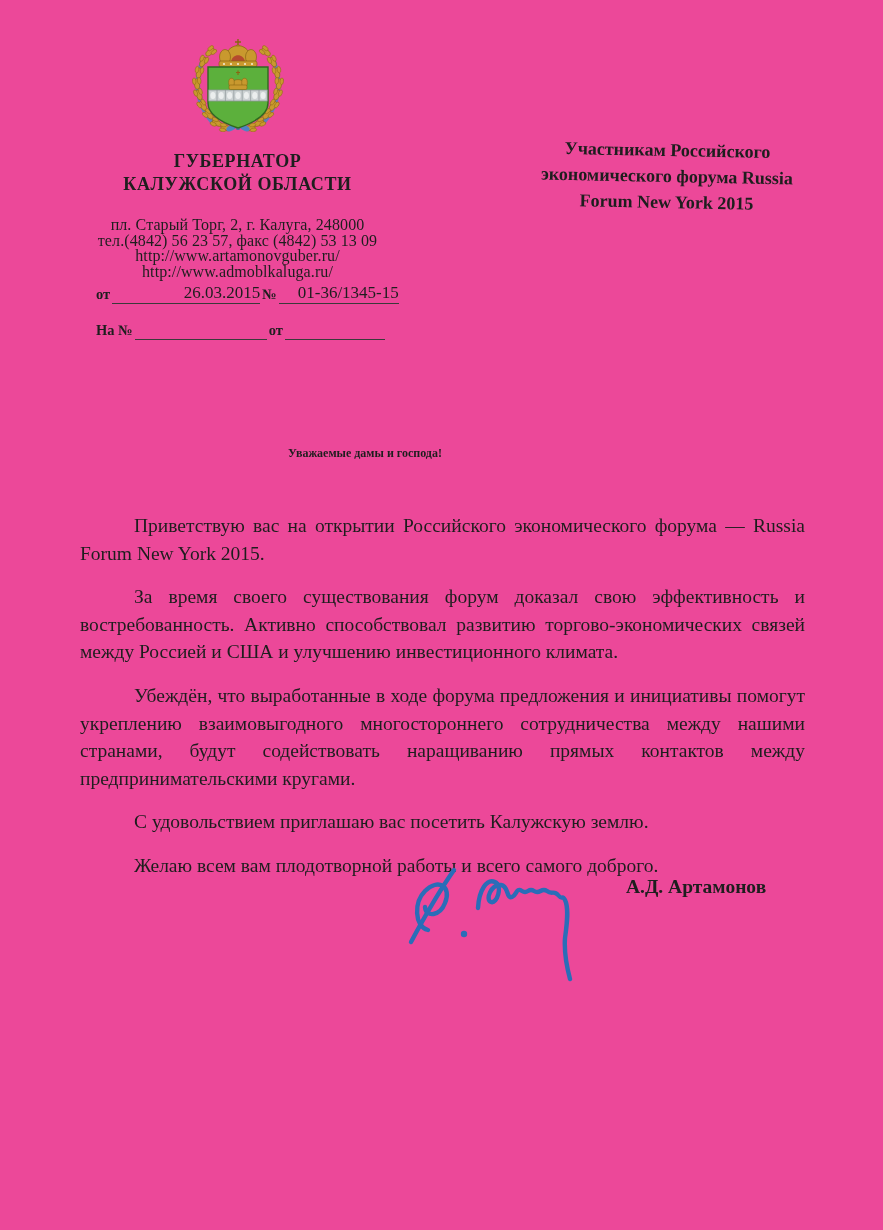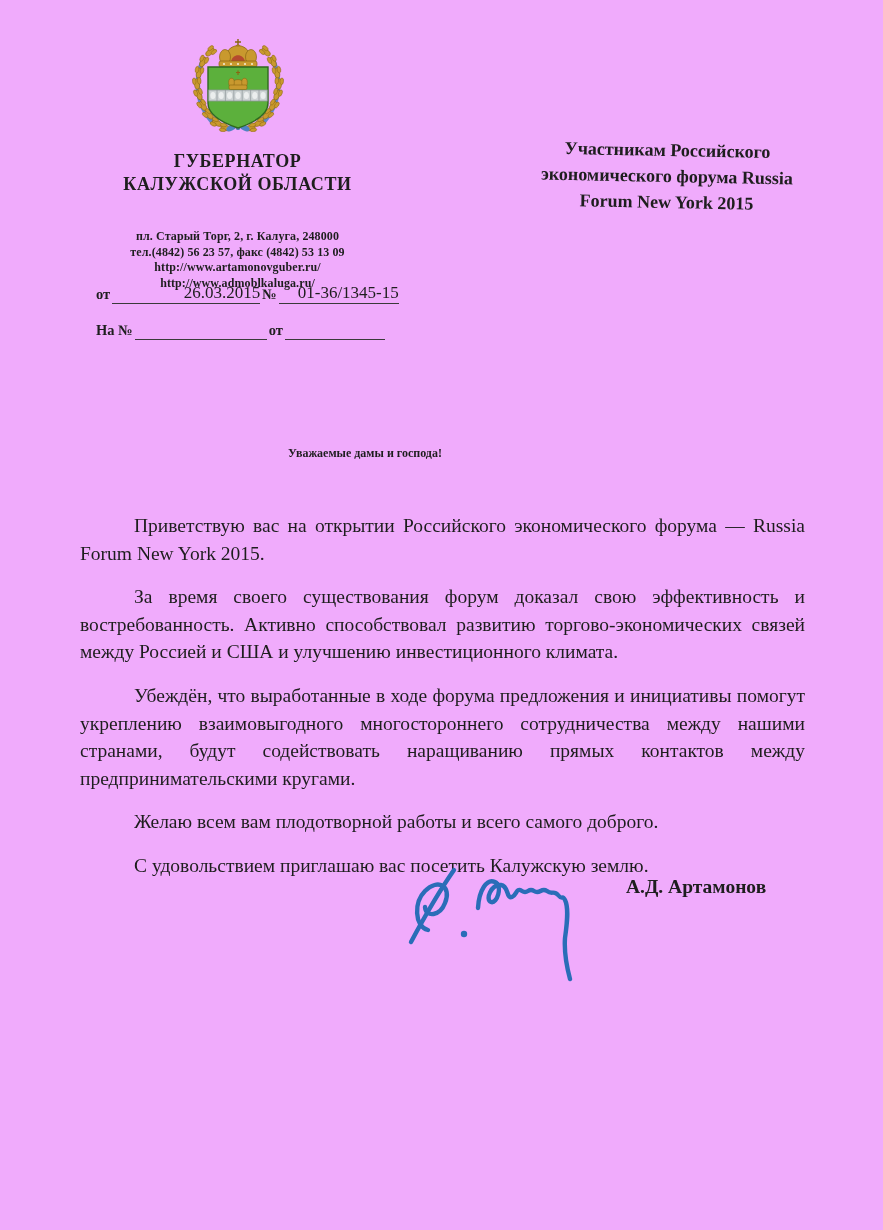--- a/index.html
+++ b/index.html
@@ -12,38 +12,38 @@
     --emblem_silver:#ccd2d3;
     --emblem_silver_dark:#8e979a;
     --emblem_ribbon_blue:#4f83c4;
     --emblem_red:#b23c2e;
     --rule_line:#3a3a3a;
   }
   html,body{margin:0;padding:0;background:#ffffff;}
   .page{
     position:relative;
     width:883px;height:1230px;
-    background:#f0abfc;
+    background:#ec4899;
     font-family:"Liberation Serif","DejaVu Serif",serif;
     color:var(--text_ink);
     overflow:hidden;
   }
   
   .letterhead{
     position:absolute;left:80px;top:36px;width:315px;
     text-align:center;
   }
   .emblem{width:92px;height:96px;display:inline-block;}
   .org-title{
     margin-top:14px;
     font-weight:bold;font-size:18px;line-height:23px;letter-spacing:.6px;
   }
   .address{
-    margin-top:33px;
-    font-weight:bold;font-size:12px;line-height:15.5px;letter-spacing:.1px;
+    margin-top:21px;
+    font-weight:normal;font-size:16px;line-height:15.5px;letter-spacing:.1px;
   }
   .address div{white-space:nowrap;}
   
   .ref{
     position:absolute;left:96px;top:283px;width:310px;
     font-size:14.5px;font-weight:bold;
   }
   .ref-row{display:flex;align-items:flex-end;}
   .ref-row + .ref-row{margin-top:15px;}
   .uline{
@@ -201,22 +201,22 @@
     <div>экономического форума Russia</div>
     <div>Forum New York 2015</div>
   </div>
 
   <div class="salutation">Уважаемые дамы и господа!</div>
 
   <div class="body-text">
     <p>Приветствую вас на открытии Российского экономического форума — Russia Forum New York 2015.</p>
     <p>За время своего существования форум доказал свою эффективность и востребованность. Активно способствовал развитию торгово-экономических связей между Россией и США и улучшению инвестиционного климата.</p>
     <p>Убеждён, что выработанные в ходе форума предложения и инициативы помогут укреплению взаимовыгодного многостороннего сотрудничества между нашими странами, будут содействовать наращиванию прямых контактов между предпринимательскими кругами.</p>
+    <p>С удовольствием приглашаю вас посетить Калужскую землю.</p>
     <p>Желаю всем вам плодотворной работы и всего самого доброго.</p>
-    <p>С удовольствием приглашаю вас посетить Калужскую землю.</p>
   </div>
 
 
   <svg class="sig-svg" viewBox="0 0 192 146" aria-hidden="true">
     <g fill="none" stroke="var(--signature_ink)" stroke-width="4.4" stroke-linecap="round" stroke-linejoin="round">
       <path d="M34,88 C20,84 20,60 31,49 C44,36 58,44 51,61 C46,74 32,76 31,65"></path>
       <path d="M17,100 C32,72 46,48 60,28"></path>
       <path d="M84,66 C85,48 93,36 101,40 C109,44 103,62 97,60 C91,58 97,42 107,43 C115,44 112,57 118,55 C123,53 122,45 128,49 C134,53 134,45 140,49 C146,53 147,45 153,49 C158,53 160,48 164,53 C169,59 168,52 171,58 C175,66 173,82 171,96 C170,110 172,122 176,137"></path>
     </g>
     <circle cx="70" cy="92" r="3.2" fill="var(--signature_ink)"></circle>

